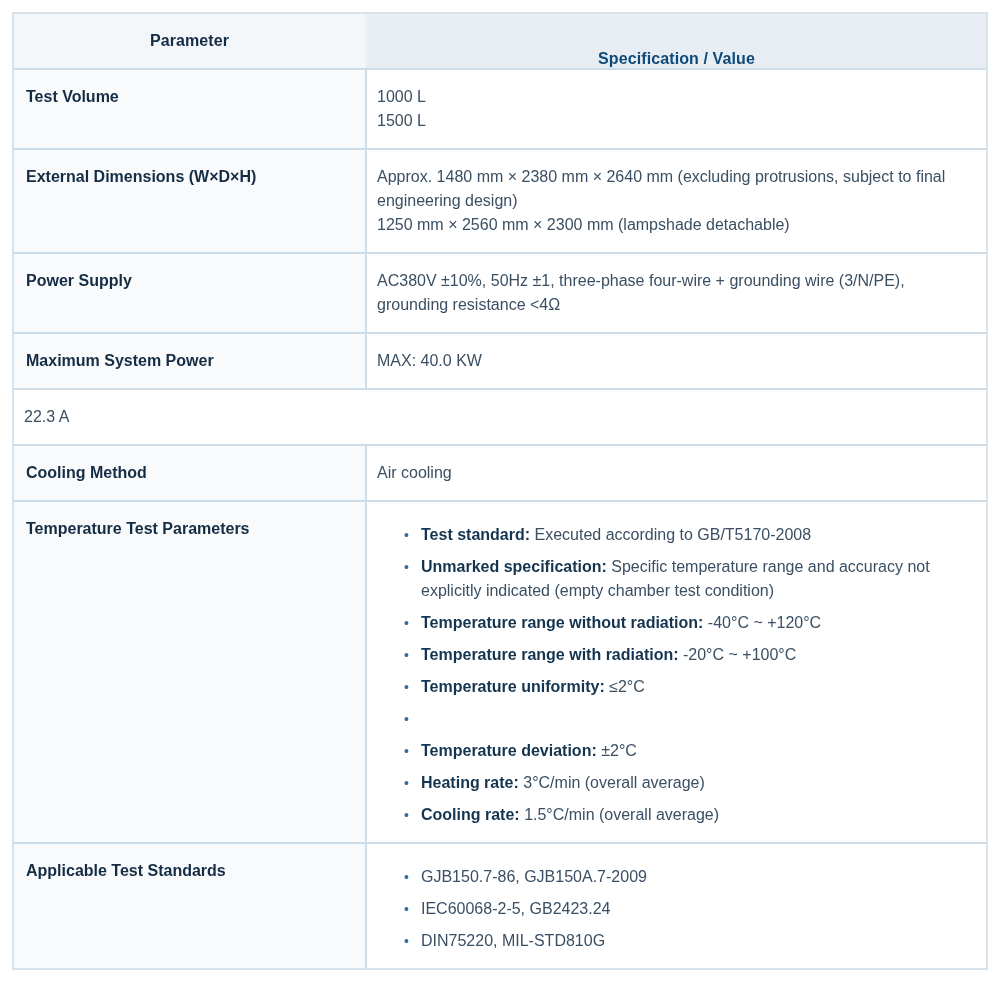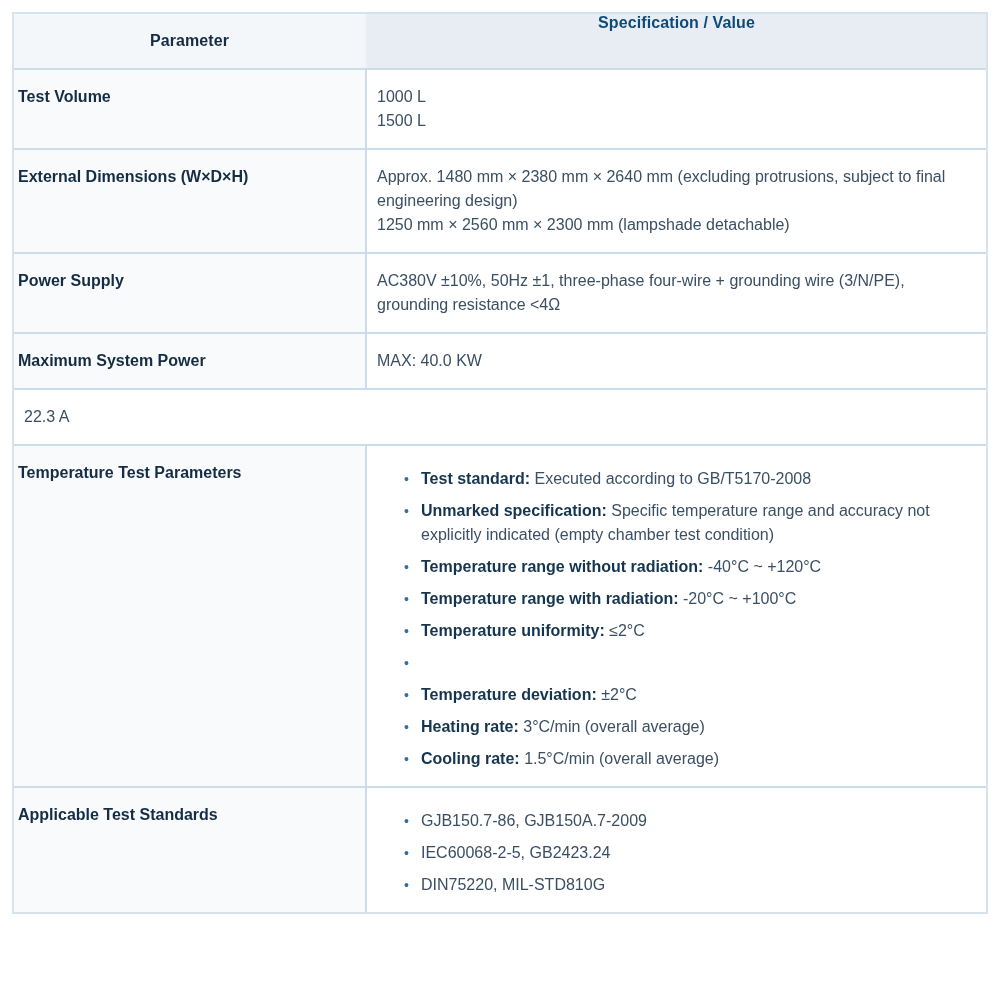--- a/index.html
+++ b/index.html
@@ -30,38 +30,38 @@
   }
   .row{
     display:grid;
     grid-template-columns:353px 1fr;
   }
   .body-row, .header-row + #rows .row{border-top:2px solid var(--grid-line);}
   .cell{min-height:100%;}
   .param-cell{
     background:var(--param-col-bg);
     border-right:2px solid var(--grid-line);
-    padding:15px 4px;
+    padding:15px 12px;
   }
   .value-cell{
     background:var(--value-col-bg);
     padding:15px 28px 15px 10px;
     color:var(--value-text);
     font-size:16px;
   }
   .header-row{height:54px;}
   .header-row .param-cell{
     background:var(--header-param-bg);
     display:flex;align-items:center;justify-content:center;
     padding:0;
     border-right:2px solid #eef2f7;
   }
   .header-row .value-cell{
     background:var(--header-value-bg);
-    display:flex;align-items:flex-start;justify-content:center;
+    display:flex;align-items:flex-end;justify-content:center;
     padding:0;
   }
   .header-label{
     font-weight:bold;font-size:16px;letter-spacing:.1px;
   }
   .header-row .param-cell .header-label{color:var(--param-text);}
   .header-row .value-cell .header-label{color:var(--header-text);}
   .param-label{
     font-weight:bold;
     color:var(--param-text);
@@ -140,20 +140,28 @@
           <div class="value-line">MAX: 40.0 KW</div>
         </div>
       </div>
       <div class="row body-row">
         <div class="cell value-cell">
           <div class="value-line">22.3 A</div>
         </div>
       </div>
       <div class="row body-row">
         <div class="cell param-cell">
+          <div class="param-label">Cooling Method</div>
+        </div>
+        <div class="cell value-cell">
+          <div class="value-line">Air cooling</div>
+        </div>
+      </div>
+      <div class="row body-row">
+        <div class="cell param-cell">
           <div class="param-label">Temperature Test Parameters</div>
         </div>
         <div class="cell value-cell">
           <ul class="bullets">
             <li class="bullet">
               <span class="dot">•</span>
               <span class="bullet-content"><b>Test standard:</b> <span class="bullet-text">Executed according to GB/T5170-2008</span></span>
             </li>
             <li class="bullet">
               <span class="dot">•</span>

